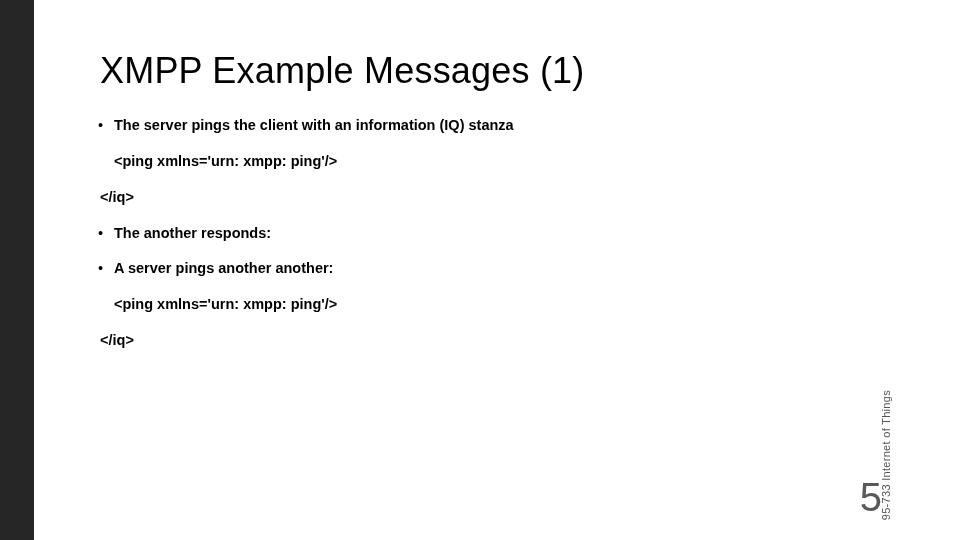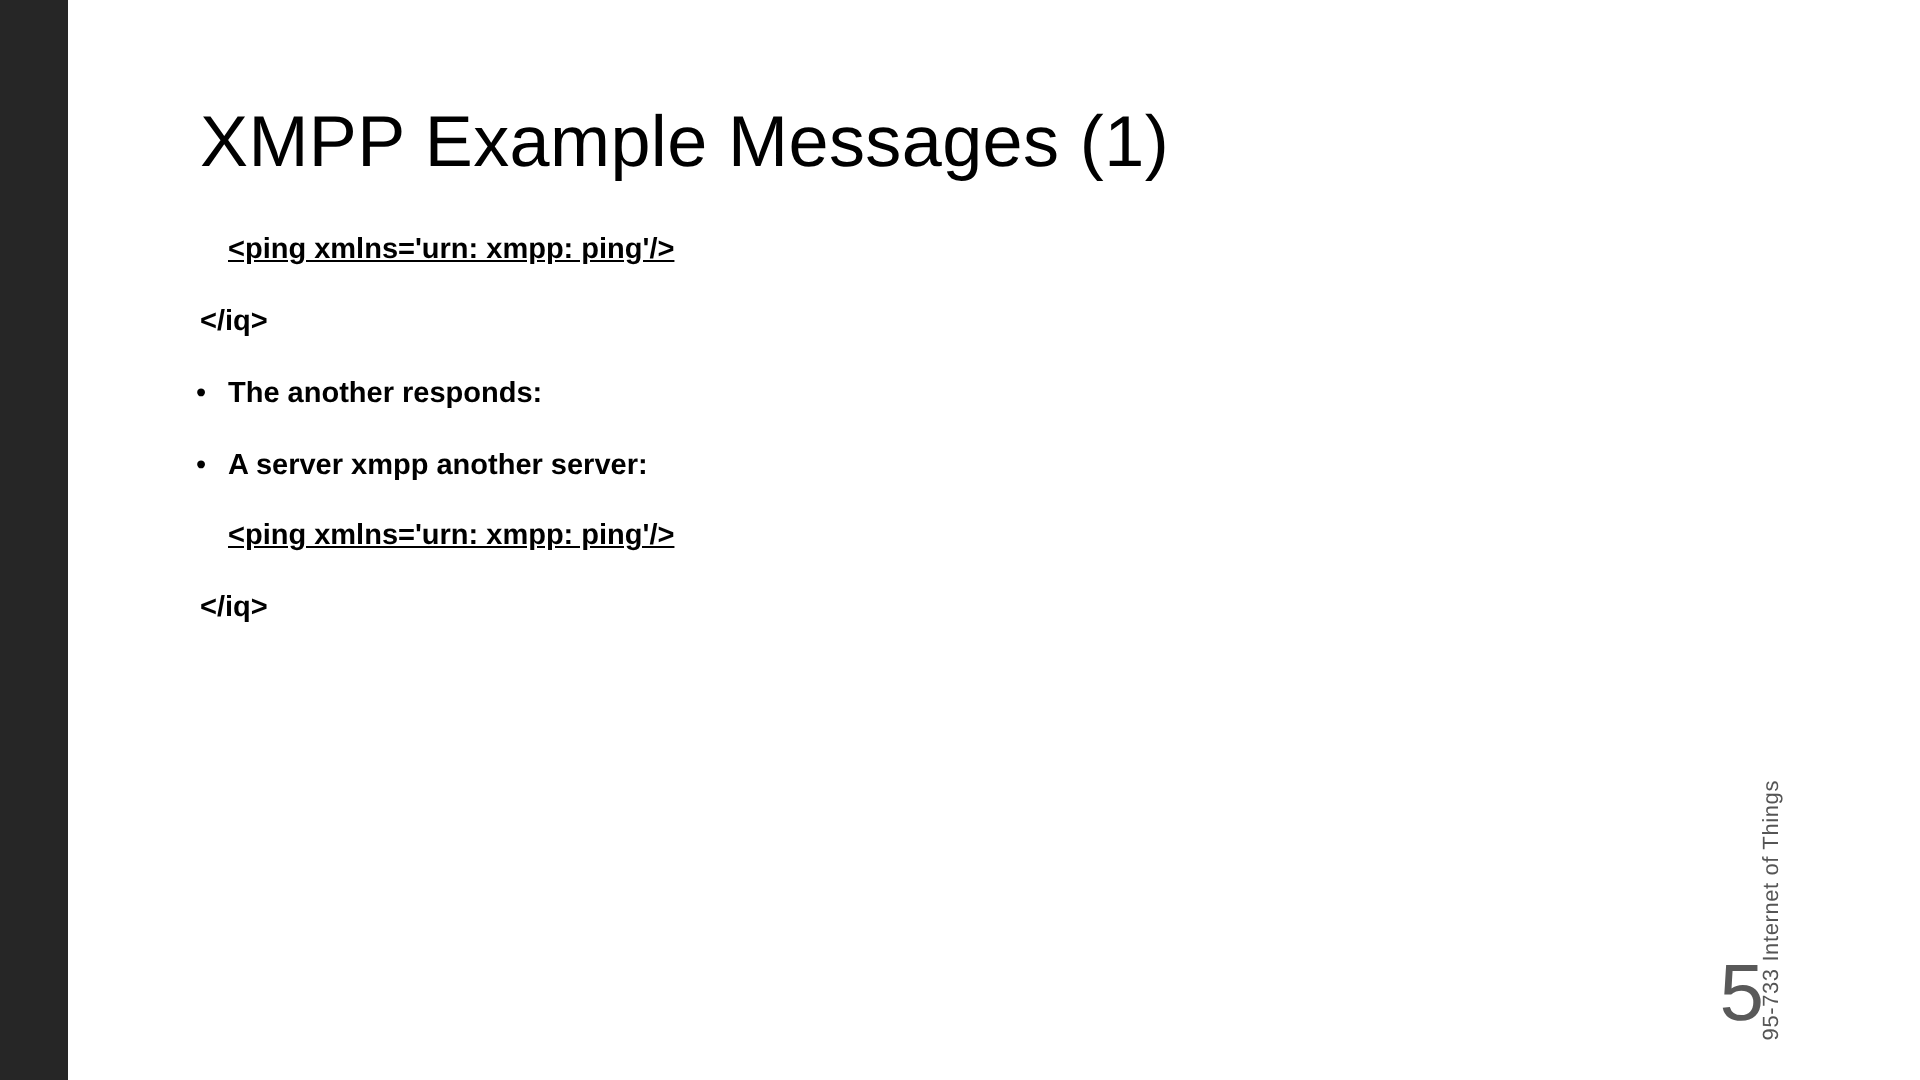--- a/index.html
+++ b/index.html
@@ -40,21 +40,20 @@
   }
   .line {
     font-size: 14.5px;
     font-weight: 700;
     color: #000;
     margin: 0 0 17px 0;
     line-height: 1.3;
   }
   .indent {
     padding-left: 14px;
-    text-decoration: underline;
   }
   .bullet::before {
     content: "•";
     display: inline-block;
     width: 16px;
     margin-left: -2px;
     font-weight: 400;
   }
   .side-label {
     position: absolute;
@@ -78,23 +77,24 @@
 </style>
 </head>
 <body>
 
 <div class="slide">
   <div class="left-bar"></div>
 
   <div class="content">
     <h1 class="title">XMPP Example Messages (1)</h1>
 
+    <p class="line bullet">The server pings the client with an information (IQ) stanza</p>
     <p class="line indent">&lt;ping xmlns='urn: xmpp: ping'/&gt;</p>
     <p class="line">&lt;/iq&gt;</p>
     <p class="line bullet">The another responds:</p>
-    <p class="line bullet">A server xmpp another server:</p>
+    <p class="line bullet">A server pings another another:</p>
     <p class="line indent">&lt;ping xmlns='urn: xmpp: ping'/&gt;</p>
     <p class="line">&lt;/iq&gt;</p>
   </div>
 
   <div class="side-label">95-733 Internet of Things</div>
   <div class="page-num">5</div>
 </div>
 
 </body></html>

